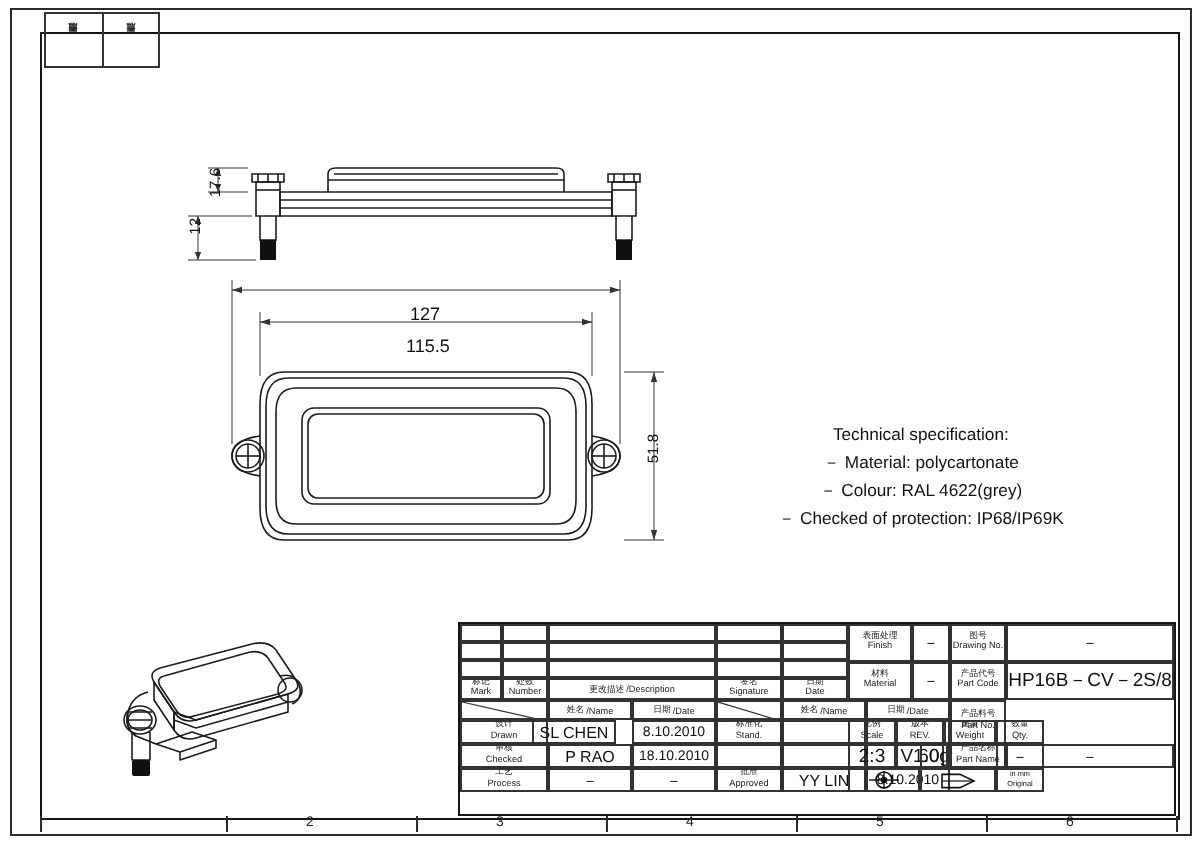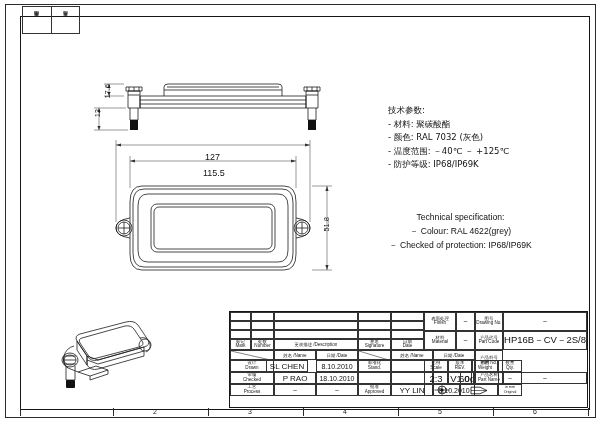--- a/index.html
+++ b/index.html
@@ -233,30 +233,24 @@
         <path d="M110,22 Q118,20 120,28 Q121,34 116,36"></path>
         <ellipse cx="115" cy="29" rx="6" ry="6"></ellipse>
 
         <path d="M48,56 L60,60 L78,54 L66,50 Z"></path>
         <path d="M60,60 L60,64 L78,58 L78,54"></path>
       </g>
       <rect x="36" y="64" width="9" height="8" fill="#111" rx="1"></rect>
     </svg>
   </div>
 
-  <div class="spec spec-cn">
-    <div class="line">技术参数:</div>
-    <div class="line">- 材料: 聚碳酸酯</div>
-    <div class="line">- 颜色: RAL 7032 (灰色)</div>
-    <div class="line">- 温度范围: －40℃ － +125℃</div>
-    <div class="line">- 防护等级: IP68/IP69K</div>
-  </div>
 
   <div class="spec spec-en">
     <div class="line">Technical specification:</div>
+    <div class="line">－ Material: polycartonate</div>
     <div class="line">－ Colour: RAL 4622(grey)</div>
     <div class="line">－ Checked of protection: IP68/IP69K</div>
   </div>
 
   <div class="tb">
 
     <div class="cell blank" style="left:0;top:0;width:21px;height:9px;"></div>
     <div class="cell blank" style="left:21px;top:0;width:23px;height:9px;"></div>
     <div class="cell blank" style="left:44px;top:0;width:84px;height:9px;"></div>
     <div class="cell blank" style="left:128px;top:0;width:33px;height:9px;"></div>

